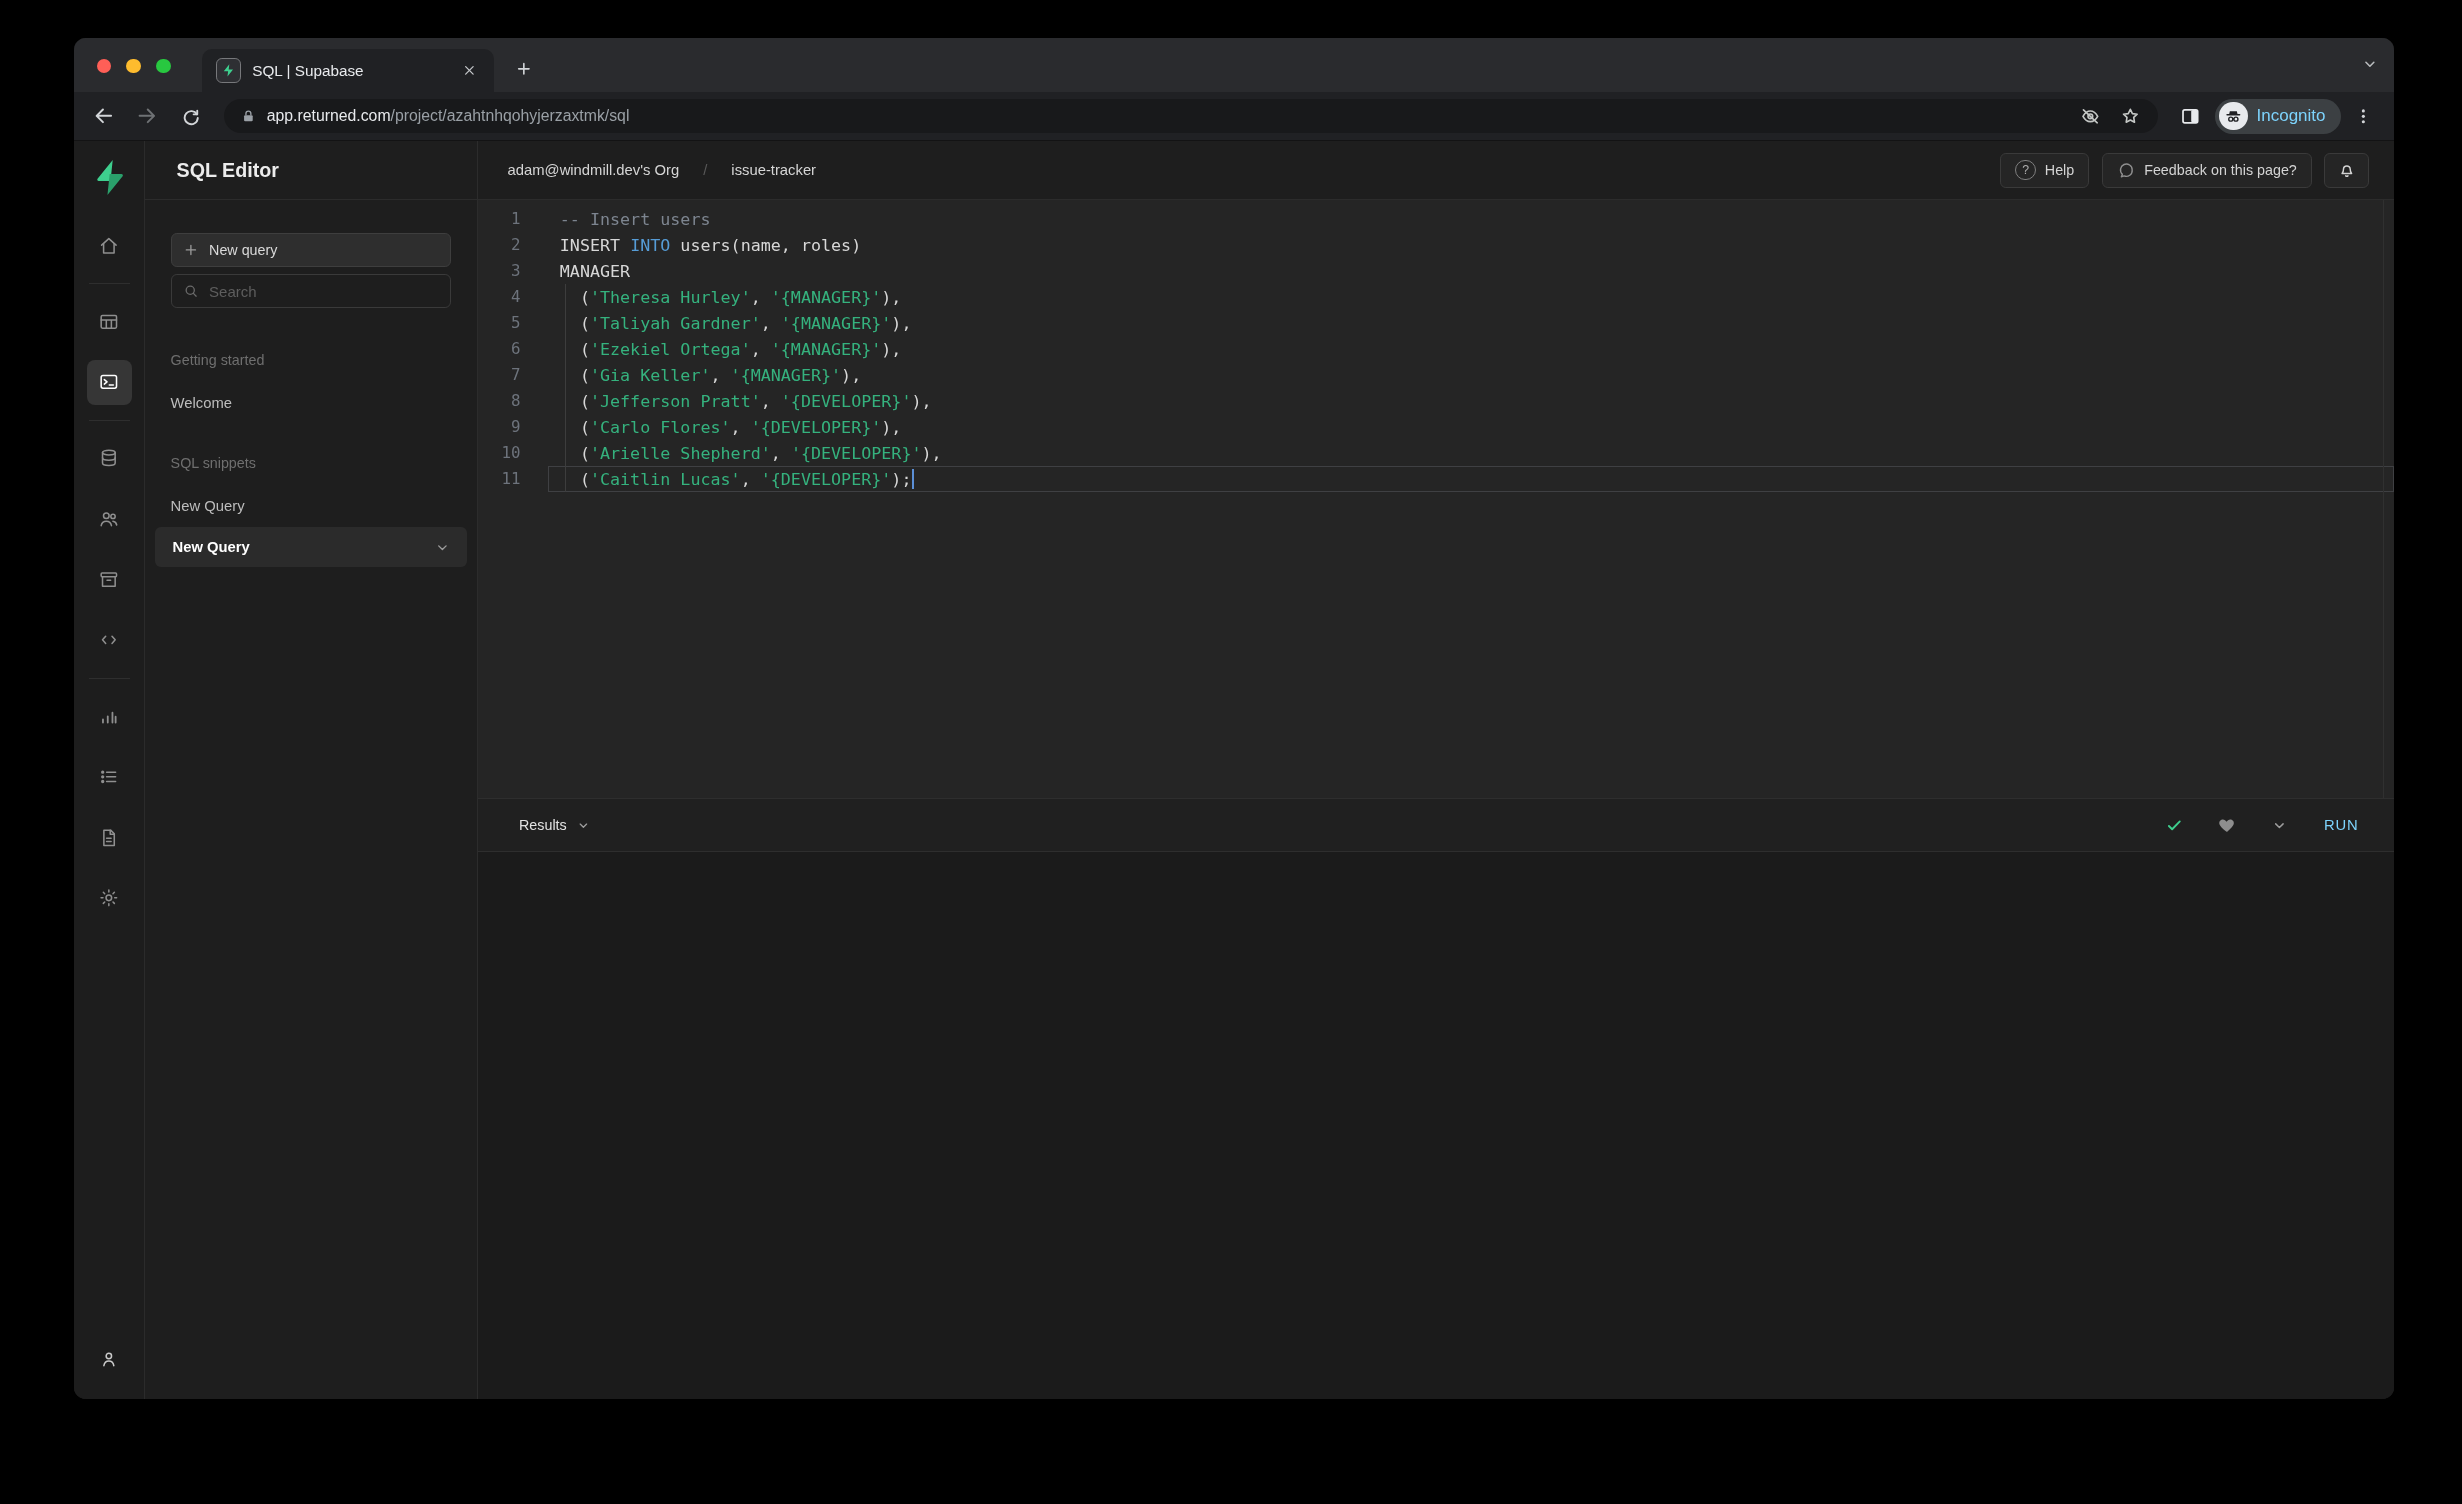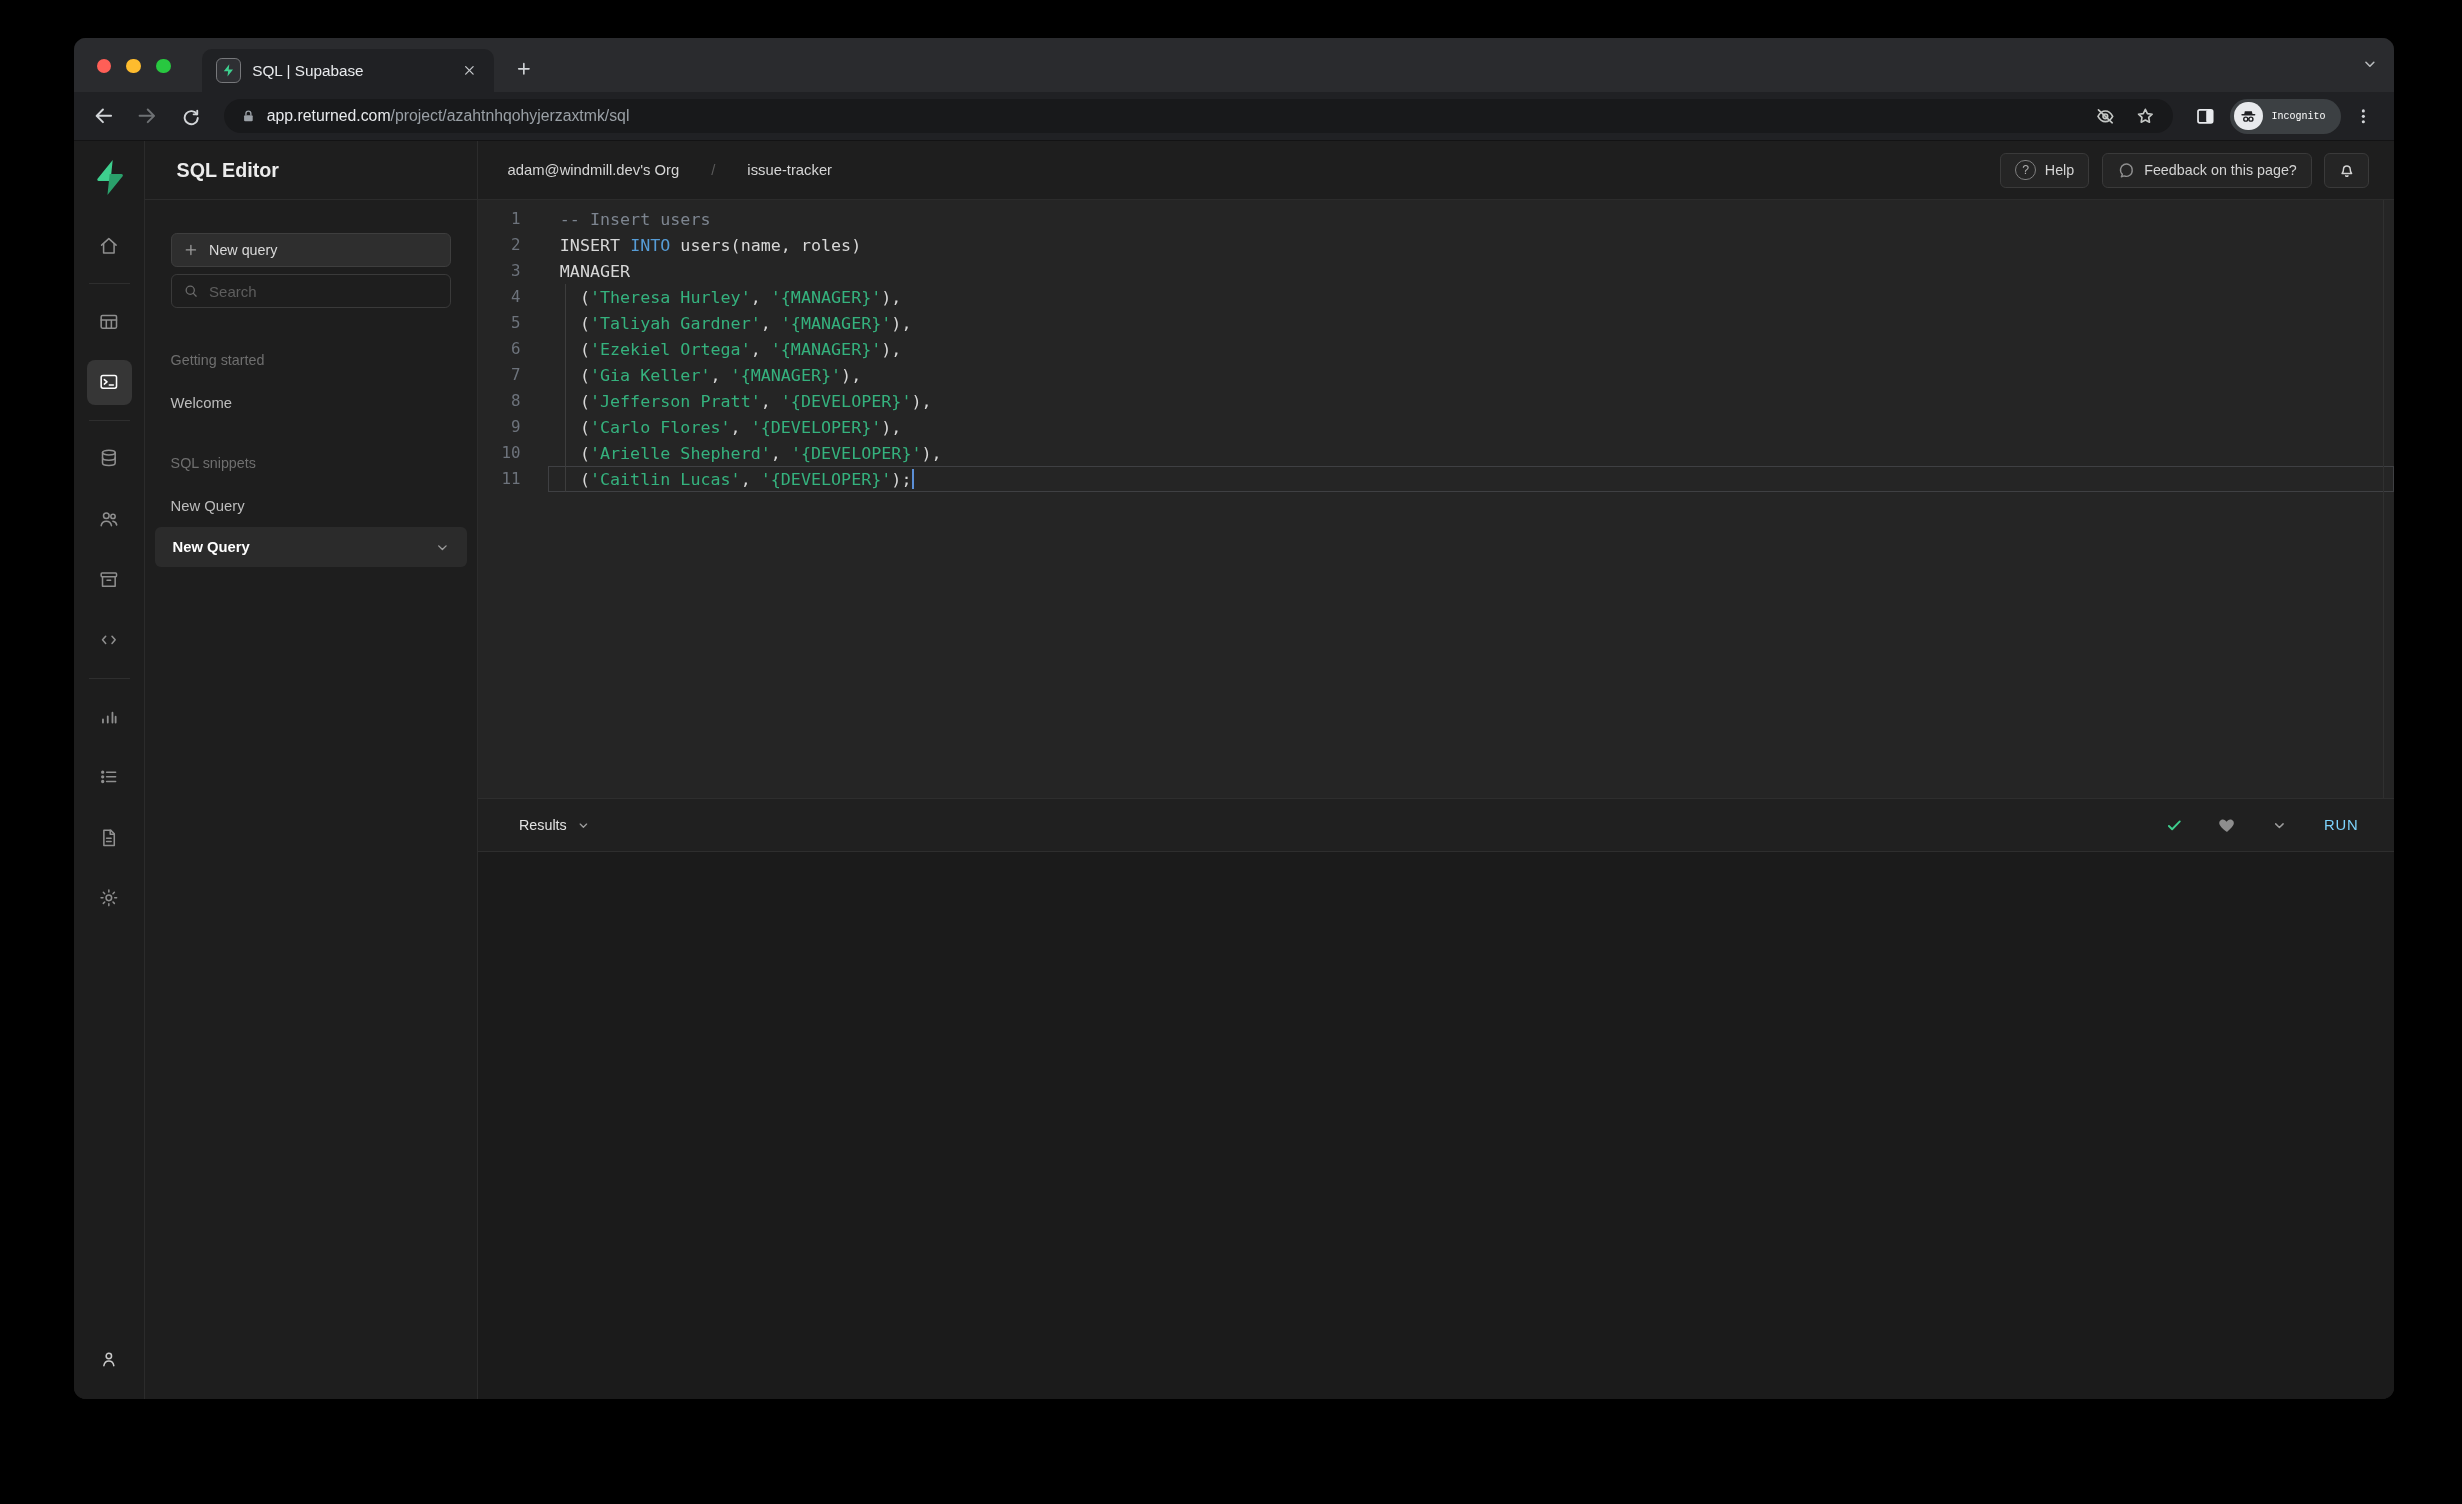--- a/index.html
+++ b/index.html
@@ -50,21 +50,21 @@
   .url-text{ font-size:15.8px; white-space:nowrap; overflow:hidden; flex:1; }
   .url-domain{ color:#e8eaed; }
   .url-path{ color:#9aa0a6; }
   .url-action{ color:#c4c7c5; flex:none; width:29.6px; display:flex; justify-content:center; }
   .panel-btn{ width:37px; height:33px; display:flex; align-items:center; justify-content:center; color:#e8eaed; flex:none;}
   .incognito-badge{
     height:35px; border-radius:17.7px; background:#3c4043; display:flex; align-items:center;
     gap:8.9px; padding:0 15.8px 0 3.9px; flex:none;
   }
   .incog-circle{ width:28.6px; height:28.6px; border-radius:50%; background:#e8eaed; display:flex; align-items:center; justify-content:center; }
-  .incognito-label{ font-size:10px; color:#ffffff;font-family:Liberation Mono, monospace; }
+  .incognito-label{ font-size:17px; color:#7dd3fc; }
   .menu-dots{ width:33px; height:33px; display:flex; align-items:center; justify-content:center; color:#d2d5d8; flex:none;}
 
   
   .app{ position:absolute; top:103px; left:0; right:0; bottom:0; display:flex; background:#1b1b1b; }
 
   
   .rail{ width:71px; background:#1d1d1d; border-right:1px solid #2b2b2b; display:flex; flex-direction:column; align-items:center; padding:13.8px 0 9.9px; flex:none;}
   .logo{ width:39px; height:45px; display:flex; align-items:center; justify-content:center; margin-bottom:15.8px; }
   .rail-btn{ width:45px; height:45px; border-radius:7.9px; display:flex; align-items:center; justify-content:center; color:#8f8f8f; margin:7.9px 0; flex:none;}
   .rail-btn.active{ background:#363636; color:#ffffff; }
@@ -90,21 +90,21 @@
   .side-item{ font-size:14.8px; color:#bdbdbd; margin-top:26.6px; cursor:default; }
   .side-item.selected{
     margin:13.8px -15.8px 0; padding:0 17.7px; height:40px; background:#2b2b2b; border-radius:5.9px;
     display:flex; align-items:center; justify-content:space-between; color:#ffffff; font-weight:bold;
   }
   .side-item.selected .chev{ color:#9d9d9d; }
 
   
   .main{ flex:1; display:flex; flex-direction:column; min-width:0; }
   .main-header{ height:59px; background:#1e1e1e; border-bottom:1px solid #2c2c2c; display:flex; align-items:center; padding:0 24.6px 0 29.6px; flex:none;}
-  .crumbs{ display:flex; align-items:center; gap:32px; font-size:14.8px; color:#d6d6d6; }
+  .crumbs{ display:flex; align-items:center; gap:24px; font-size:14.8px; color:#d6d6d6; }
   .crumb-sep{ color:#595959; font-size:14.8px; }
   .header-right{ margin-left:auto; display:flex; align-items:center; gap:12.8px; }
   .hdr-btn{
     height:35px; border:1px solid #3a3a3a; background:#252525; border-radius:5.9px;
     display:flex; align-items:center; gap:8.9px; padding:0 13.8px; color:#d4d4d4; font-size:14.3px;
   }
   .qcircle{ width:20.7px; height:20.7px; border:1.5px solid #7f7f7f; border-radius:50%;
     display:flex; align-items:center; justify-content:center; font-size:12.3px; color:#aeaeae; }
   .bell-btn{ width:45px; }
   .bell-btn{ justify-content:center; padding:0; }

